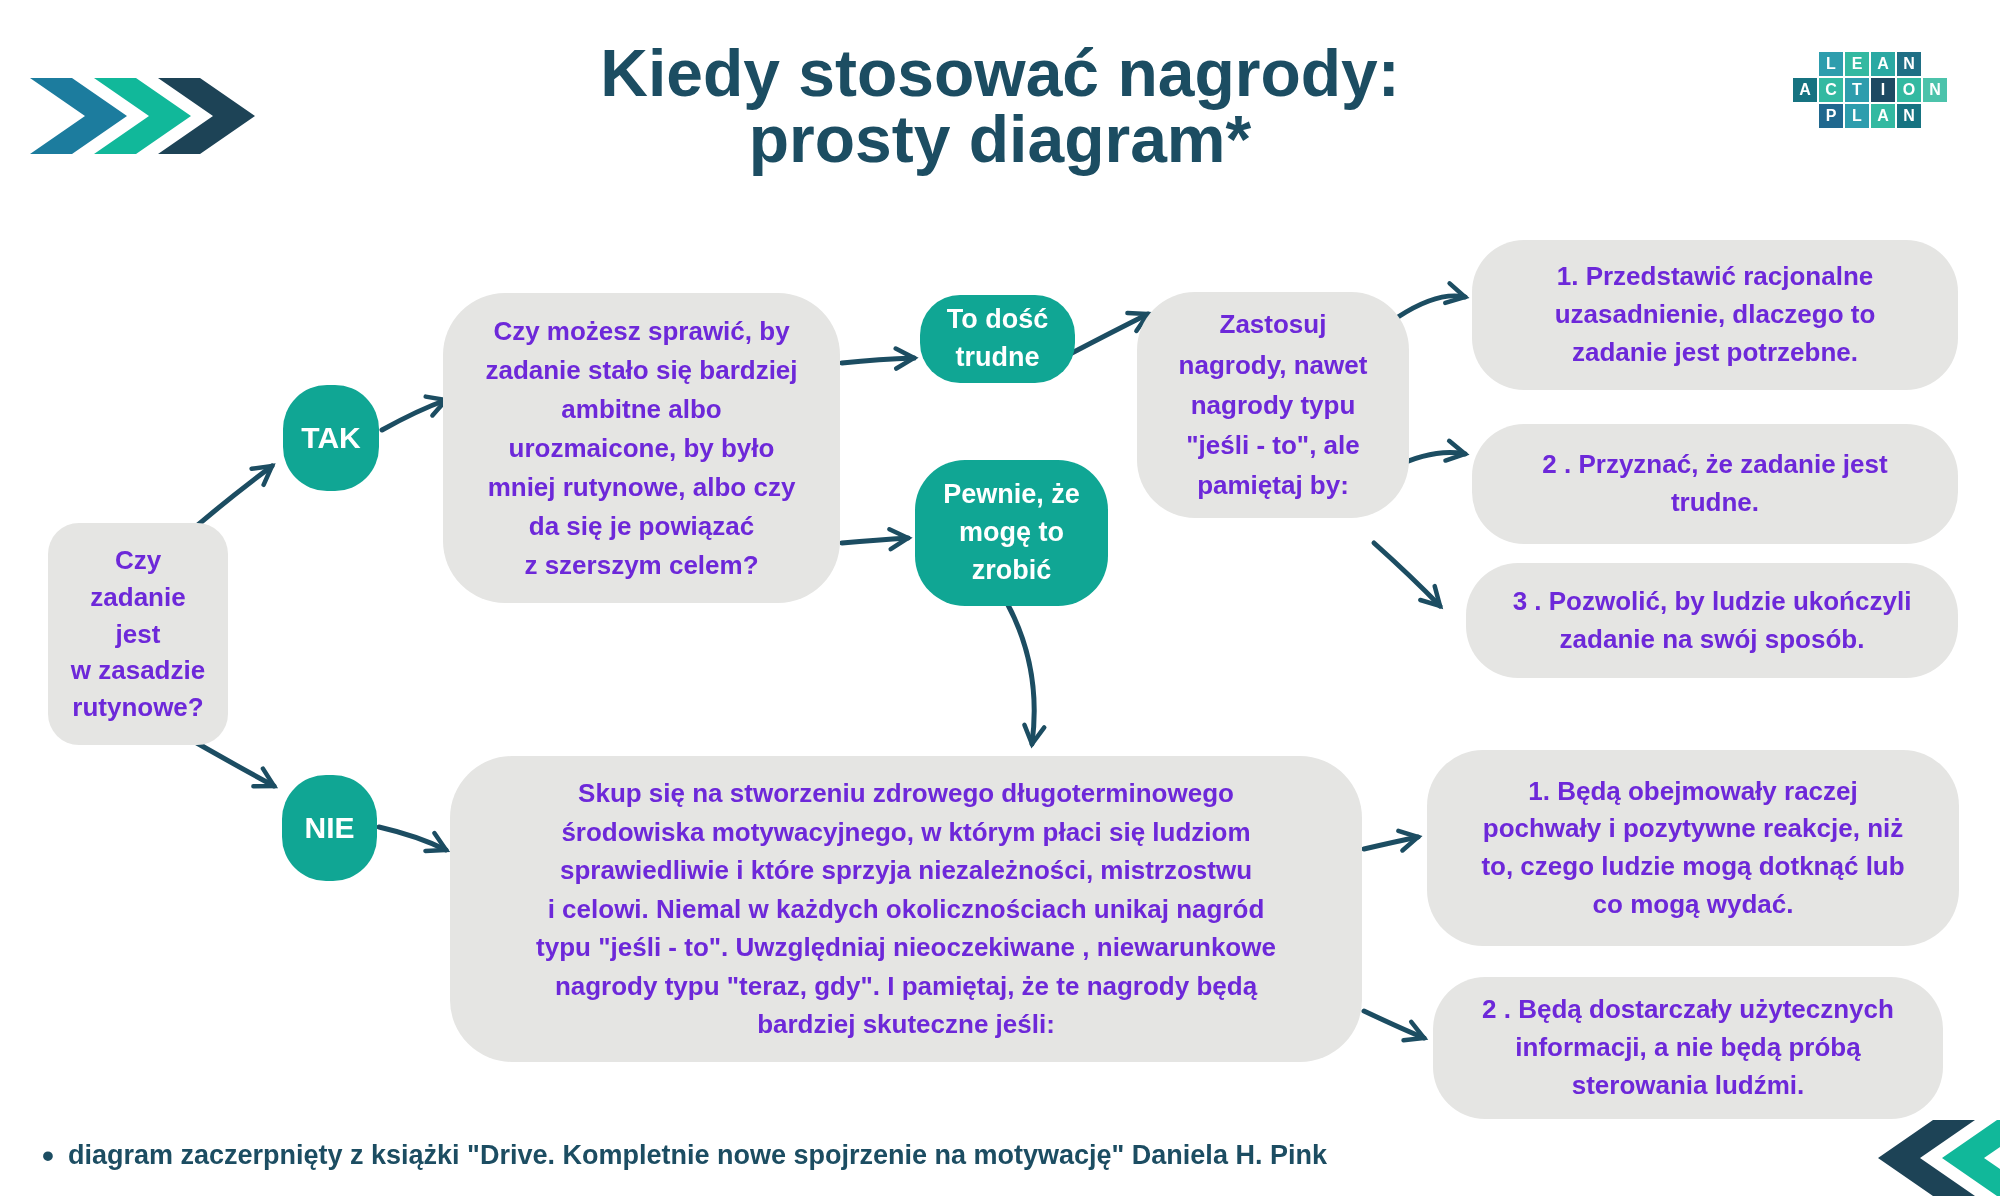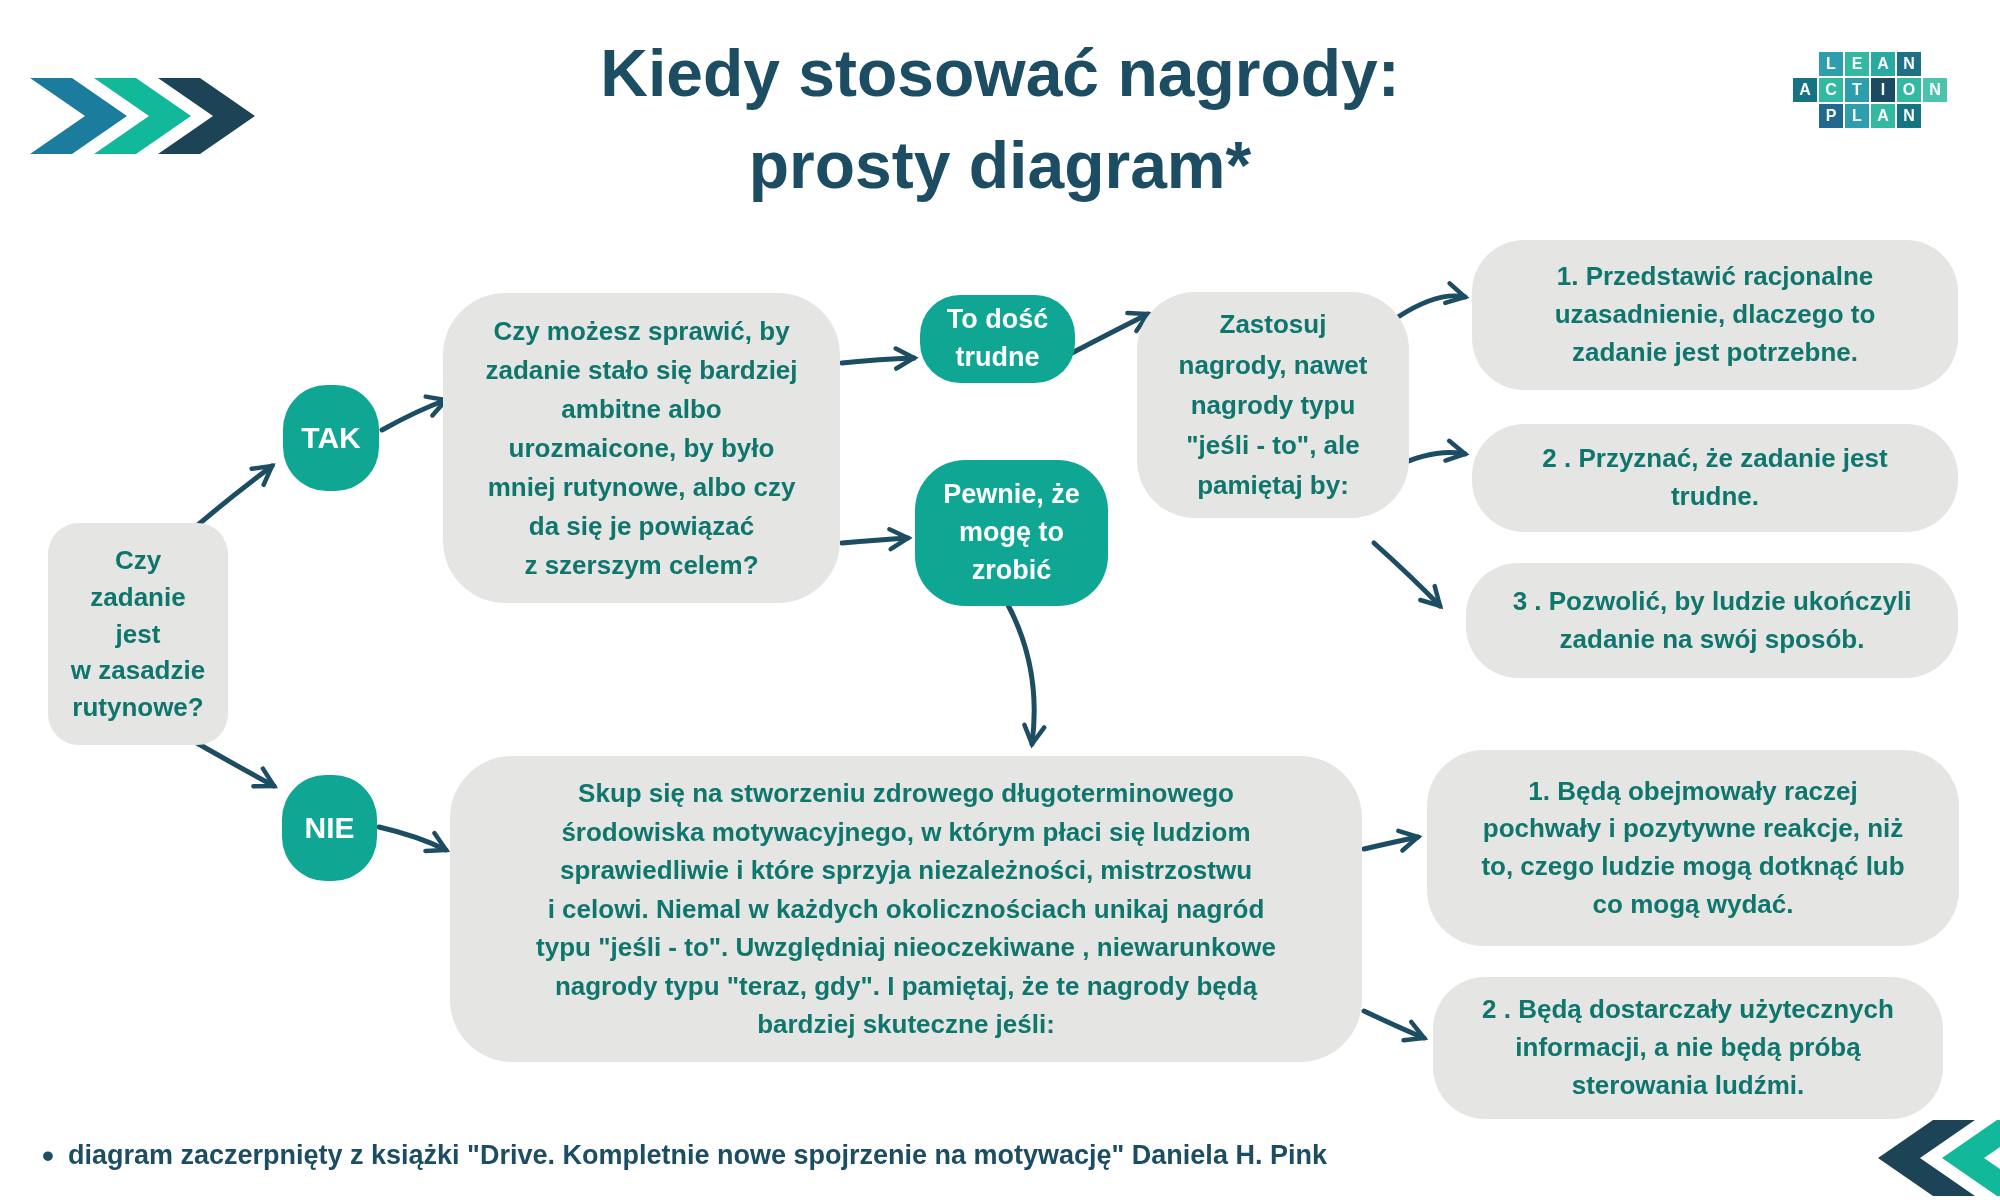--- a/index.html
+++ b/index.html
@@ -2,27 +2,27 @@
 <html><head>
 <meta charset="utf-8">
 <style>
   html,body{margin:0;padding:0;background:#ffffff;}
   #canvas{position:relative;width:2000px;height:1200px;background:#ffffff;overflow:hidden;
           font-family:"Liberation Sans", sans-serif;color:#1C4D62;}
   .abs{position:absolute;}
   .pre{white-space:pre-line;}
   .node{position:absolute;display:flex;align-items:center;justify-content:center;
         text-align:center;font-weight:700;box-sizing:border-box;}
-  .gray{background:#E5E5E3;color:#0f766e;}
+  .gray{background:#E5E5E3;color:#6d28d9;}
   .teal{background:#10A694;color:#ffffff;}
   
   #title{position:absolute;left:0;right:0;top:40px;text-align:center;font-weight:700;
          color:#1C4D62;line-height:1.0;}
   #title .t1{font-size:66px;letter-spacing:0px;}
-  #title .t2{font-size:66px;margin-top:26px;}
+  #title .t2{font-size:66px;}
   
   #logo{position:absolute;left:1790px;top:52px;width:160px;}
   .logo-row{display:flex;justify-content:center;gap:2px;margin-bottom:2px;}
   .logo-tile{width:24px;height:24px;display:flex;align-items:center;justify-content:center;
              color:#ffffff;font-weight:700;font-size:16px;}
   
   #footer{position:absolute;left:42px;top:1138px;display:flex;align-items:center;gap:14px;
           font-weight:700;font-size:27px;color:#1C4D62;}
   #footer .bullet{font-size:34px;line-height:1;}
   svg.overlay{position:absolute;left:0;top:0;pointer-events:none;}
@@ -113,21 +113,21 @@
 
   <div class="node gray pre" style="left:1137px;top:292px;width:272px;height:226px;border-radius:58px;font-size:26px;line-height:1.55;">Zastosuj
 nagrody, nawet
 nagrody typu
 "jeśli - to", ale
 pamiętaj by:</div>
 
   <div class="node gray pre" style="left:1472px;top:240px;width:486px;height:150px;border-radius:52px;font-size:26px;line-height:1.45;">1. Przedstawić racjonalne
 uzasadnienie, dlaczego to
 zadanie jest potrzebne.</div>
-  <div class="node gray pre" style="left:1472px;top:424px;width:486px;height:108px;border-radius:52px;font-size:26px;line-height:1.45;">2 . Przyznać, że zadanie jest
+  <div class="node gray pre" style="left:1472px;top:424px;width:486px;height:120px;border-radius:52px;font-size:26px;line-height:1.45;">2 . Przyznać, że zadanie jest
 trudne.</div>
   <div class="node gray pre" style="left:1466px;top:563px;width:492px;height:115px;border-radius:52px;font-size:26px;line-height:1.45;">3 . Pozwolić, by ludzie ukończyli
 zadanie na swój sposób.</div>
 
   <div class="node gray pre" style="left:450px;top:756px;width:912px;height:306px;border-radius:62px;font-size:26px;line-height:1.48;">Skup się na stworzeniu zdrowego długoterminowego
 środowiska motywacyjnego, w którym płaci się ludziom
 sprawiedliwie i które sprzyja niezależności, mistrzostwu
 i celowi. Niemal w każdych okolicznościach unikaj nagród
 typu "jeśli - to". Uwzględniaj nieoczekiwane , niewarunkowe
 nagrody typu "teraz, gdy". I pamiętaj, że te nagrody będą

